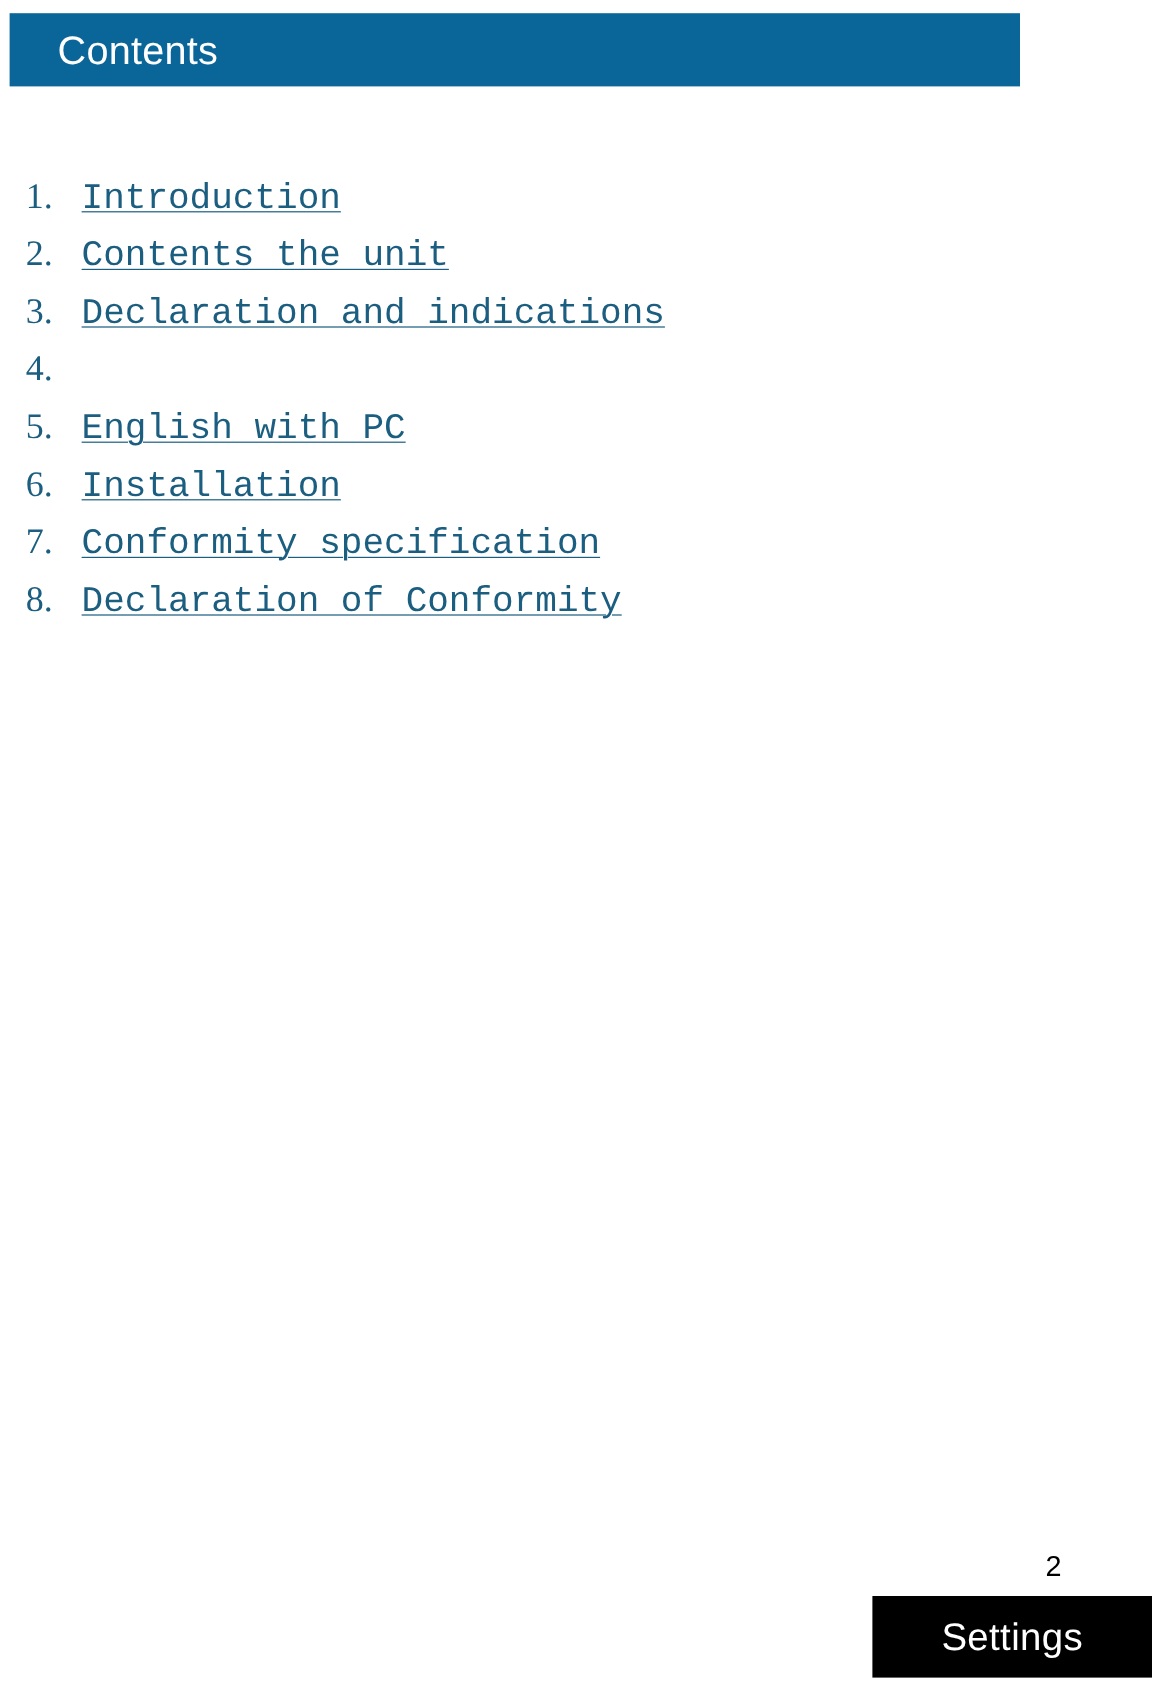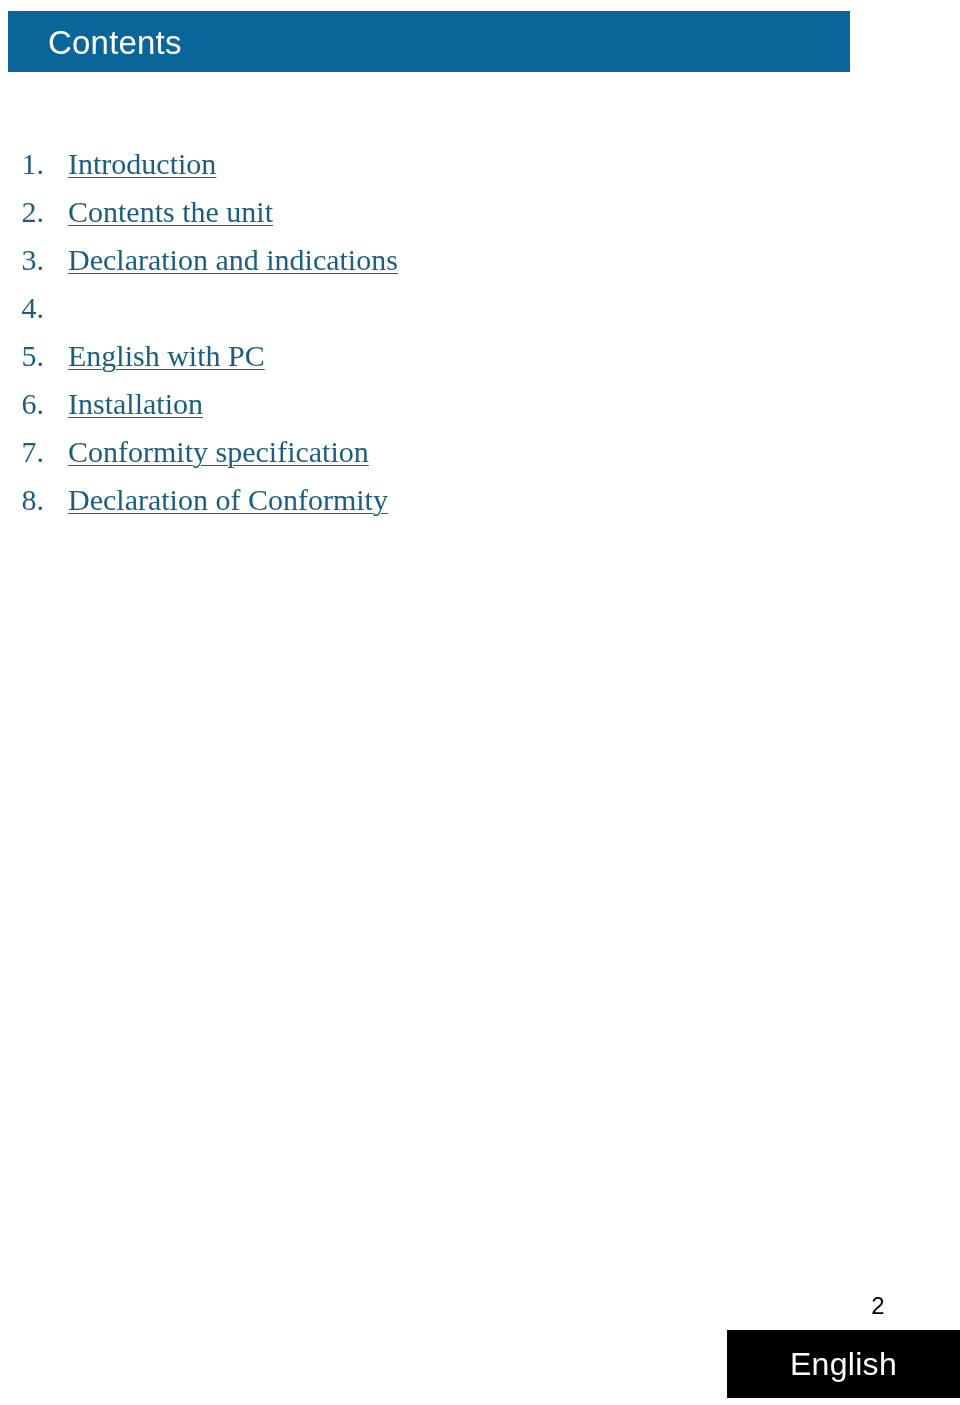--- a/index.html
+++ b/index.html
@@ -72,20 +72,21 @@
     font-size: 30px;
     flex: 0 0 auto;
   }
   .toc-link {
     color: #1B5E80;
     text-decoration: underline;
     text-decoration-thickness: 1px;
     text-underline-offset: 3px;
     font-size: 30px;
     cursor: pointer;
+    font-family: Liberation Mono, monospace;
   }
 
   
   .page-number {
     position: absolute;
     top: 1294px;
     left: 855px;
     width: 46px;
     text-align: center;
     font-family: "Liberation Sans", sans-serif;
@@ -161,16 +162,16 @@
     <div class="toc-item">
       <span class="toc-number">8.</span>
       <a class="toc-link">Declaration of Conformity</a>
     </div>
 
   </div>
 
   <div class="page-number">2</div>
 
   <div class="language-block">
-    <span class="language-label">English</span>
+    <span class="language-label">Settings</span>
   </div>
 
 </div>
 
 </body></html>

